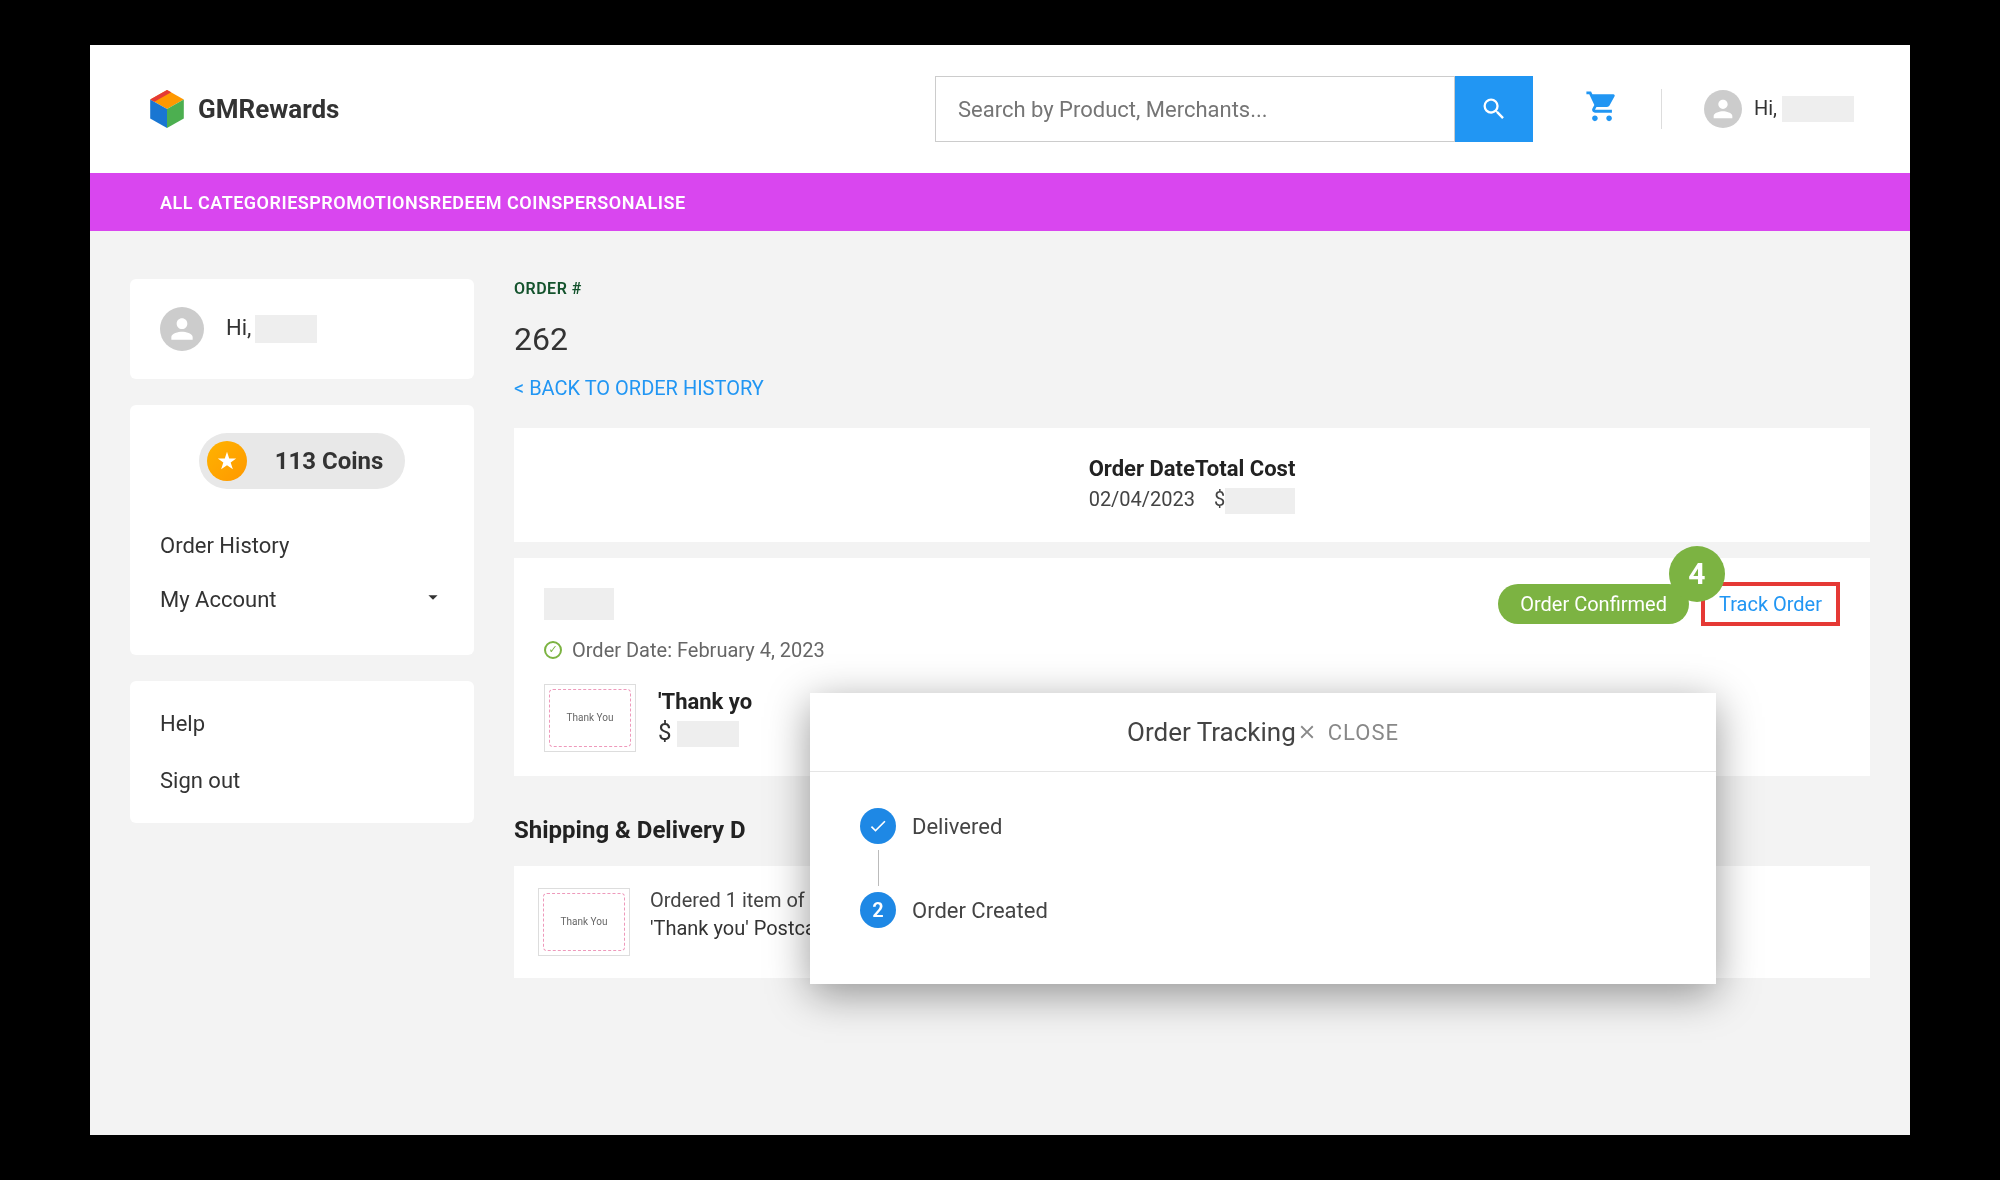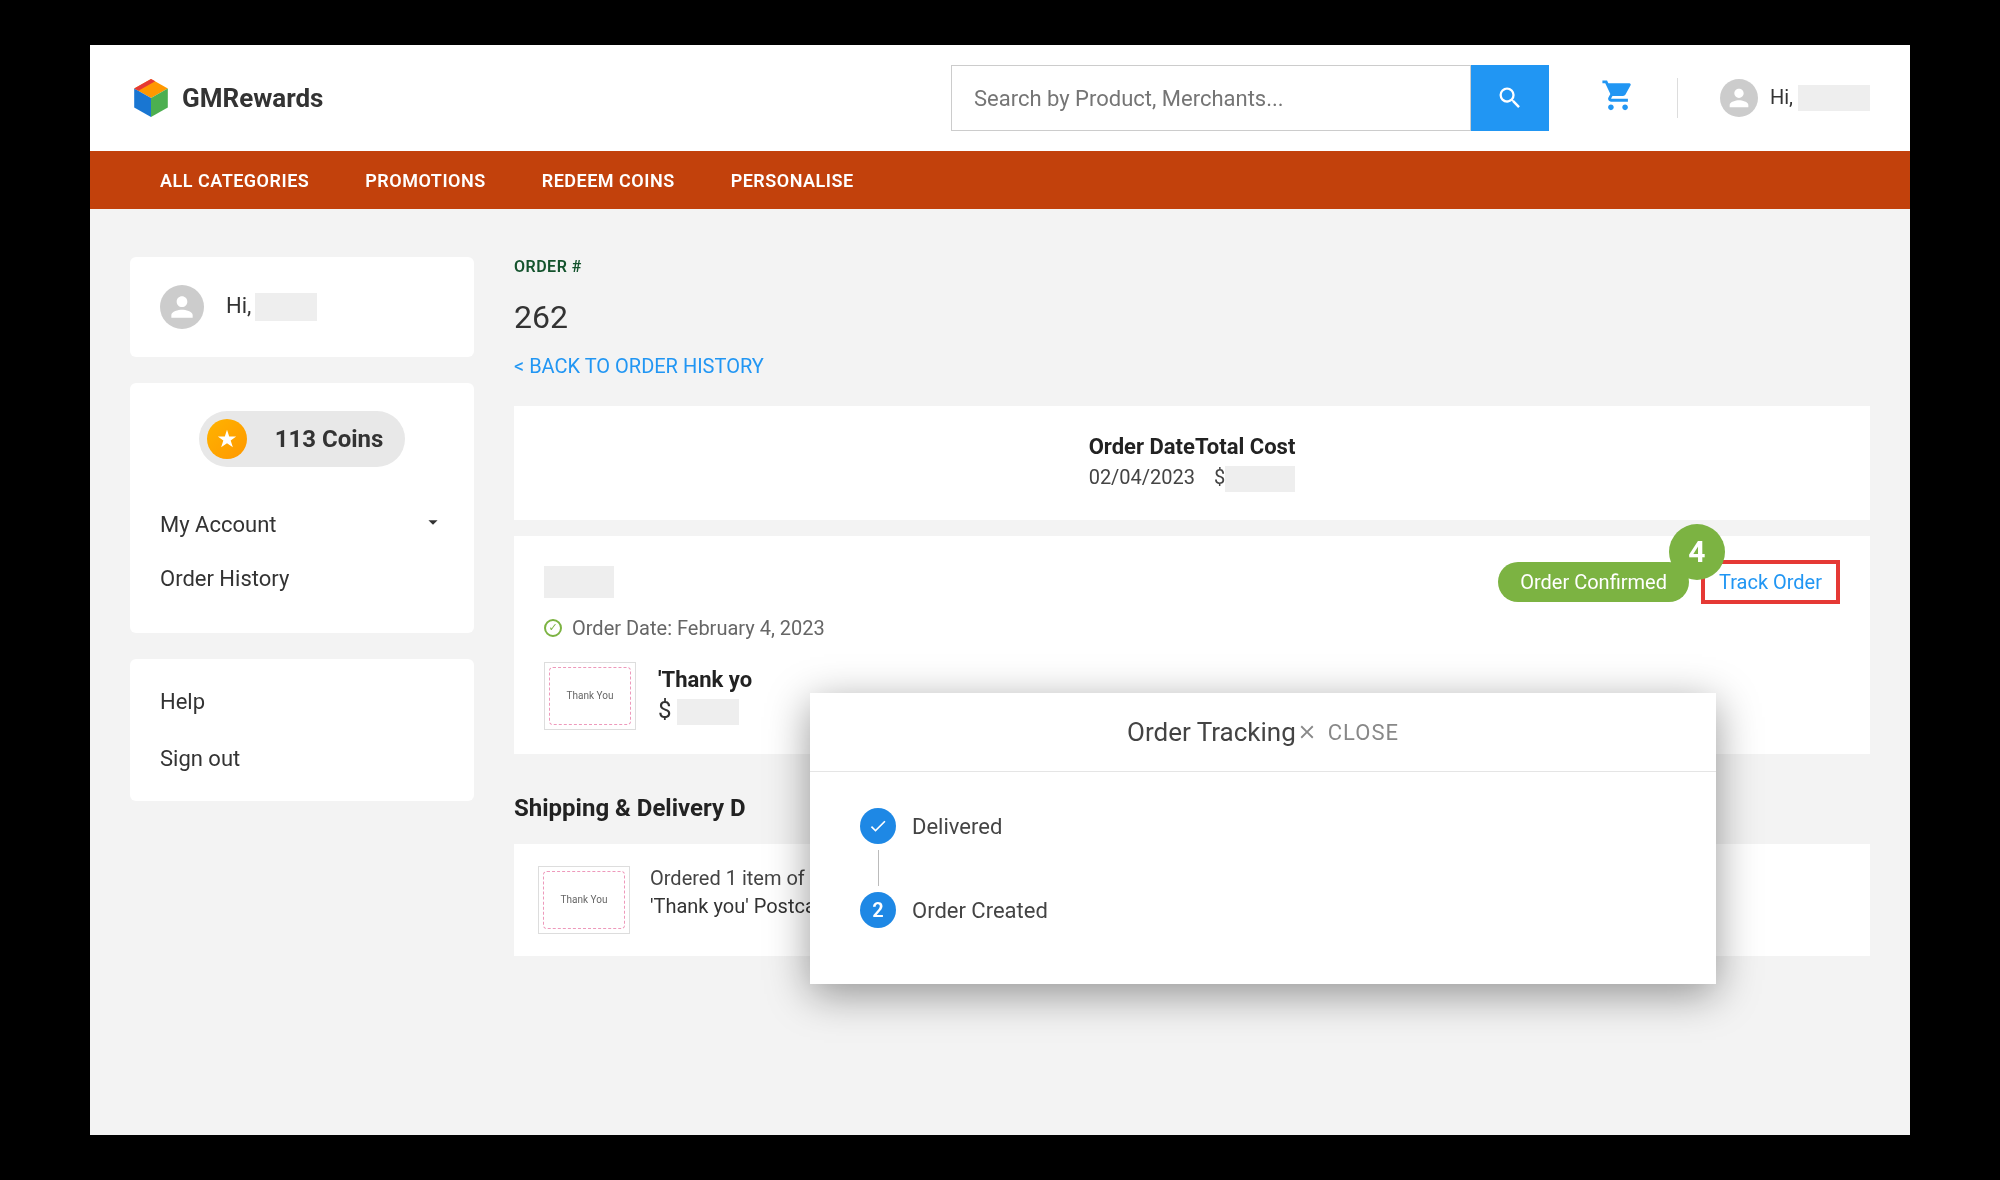--- a/index.html
+++ b/index.html
@@ -1,36 +1,36 @@
 <!DOCTYPE html>
 <html><head>
 <meta charset="utf-8">
 <style>
 * { margin: 0; padding: 0; box-sizing: border-box; font-family: -apple-system, BlinkMacSystemFont, 'Segoe UI', Roboto, Arial, sans-serif; }
 body { background: #000; width: 2000px; height: 1180px; display: flex; align-items: center; justify-content: center; }
 .viewport { width: 1920px; height: 1093px; background: #000; display: flex; align-items: center; justify-content: center; overflow: hidden; }
 .page { width: 1820px; height: 1090px; background: #f3f3f3; position: relative; }
 
-.header { background: #fff; height: 106px; display: flex; align-items: center; padding: 0 40px; }
+.header { background: #fff; height: 128px; display: flex; align-items: center; padding: 0 56px; }
 .logo-wrap { display: flex; align-items: center; gap: 10px; }
 .logo-cube { width: 42px; height: 42px; position: relative; }
 .logo-text { font-size: 26px; font-weight: 700; color: #333; }
 .header-spacer { flex: 1; }
 .search-wrap { display: flex; align-items: center; }
 .search-input { width: 520px; height: 66px; border: 1px solid #ccc; padding: 0 22px; font-size: 22px; color: #777; outline: none; }
 .search-btn { width: 78px; height: 66px; background: #2196f3; border: none; display: flex; align-items: center; justify-content: center; cursor: pointer; }
 .header-right { display: flex; align-items: center; gap: 42px; margin-left: 52px; }
 .divider-v { width: 1px; height: 40px; background: #ddd; }
 .cart-icon-wrap { color: #2196f3; }
 .user-wrap { display: flex; align-items: center; gap: 12px; }
 .avatar-sm { width: 38px; height: 38px; border-radius: 50%; background: #ccc; display: flex; align-items: center; justify-content: center; }
 .hi-text { font-size: 20px; color: #333; }
 .redact-sm { display: inline-block; width: 72px; height: 26px; background: #eee; vertical-align: middle; }
 
-.navbar { background: #c2410c; height: 58px; display: flex; align-items: center; padding: 0 70px; gap: 56px; }
+.navbar { background: #d946ef; height: 58px; display: flex; align-items: center; padding: 0 70px; }
 .nav-item { color: #fff; font-size: 18px; font-weight: 600; cursor: pointer; letter-spacing: 0.5px; }
 
 .content { display: flex; padding: 48px 40px; gap: 40px; }
 .sidebar { width: 344px; display: flex; flex-direction: column; gap: 26px; }
 .sb-card { background: #fff; border-radius: 6px; padding: 28px 30px; }
 .sb-user { display: flex; align-items: center; gap: 22px; }
 .avatar-md { width: 44px; height: 44px; border-radius: 50%; background: #ccc; display: flex; align-items: center; justify-content: center; }
 .sb-hi { font-size: 22px; color: #333; }
 .redact-md { display: inline-block; width: 62px; height: 28px; background: #eee; vertical-align: middle; margin-left: 4px; }
 
@@ -172,29 +172,29 @@
     <div class="sb-card center">
       <div class="coins-badge">
         <div class="coin-icon">
           <svg width="22" height="22" viewBox="0 0 24 24" fill="#fff">
                   <path d="M12 2l2.39 7.36H22l-6 4.36L18.39 21 12 16.64 5.61 21 8 13.72 2 9.36h7.61z"></path>
                 </svg>
         </div>
         <span class="coins-text"><span>113</span> <span>Coins</span></span>
       </div>
       <div class="sb-menu">
+        <div class="sb-menu-item">Order History</div>
         <div class="sb-menu-item">
           <span>My Account</span>
           <span class="chevron">
             <svg width="22" height="22" viewBox="0 0 24 24" fill="#333">
                     <path d="M7 10l5 5 5-5z"></path>
                   </svg>
           </span>
         </div>
-        <div class="sb-menu-item">Order History</div>
       </div>
     </div>
 
     <div class="sb-card" style="padding:0;">
       <div class="sb-link">Help</div>
       <div class="sb-link2">Sign out</div>
     </div>
   </div>
 
   <div class="main">

